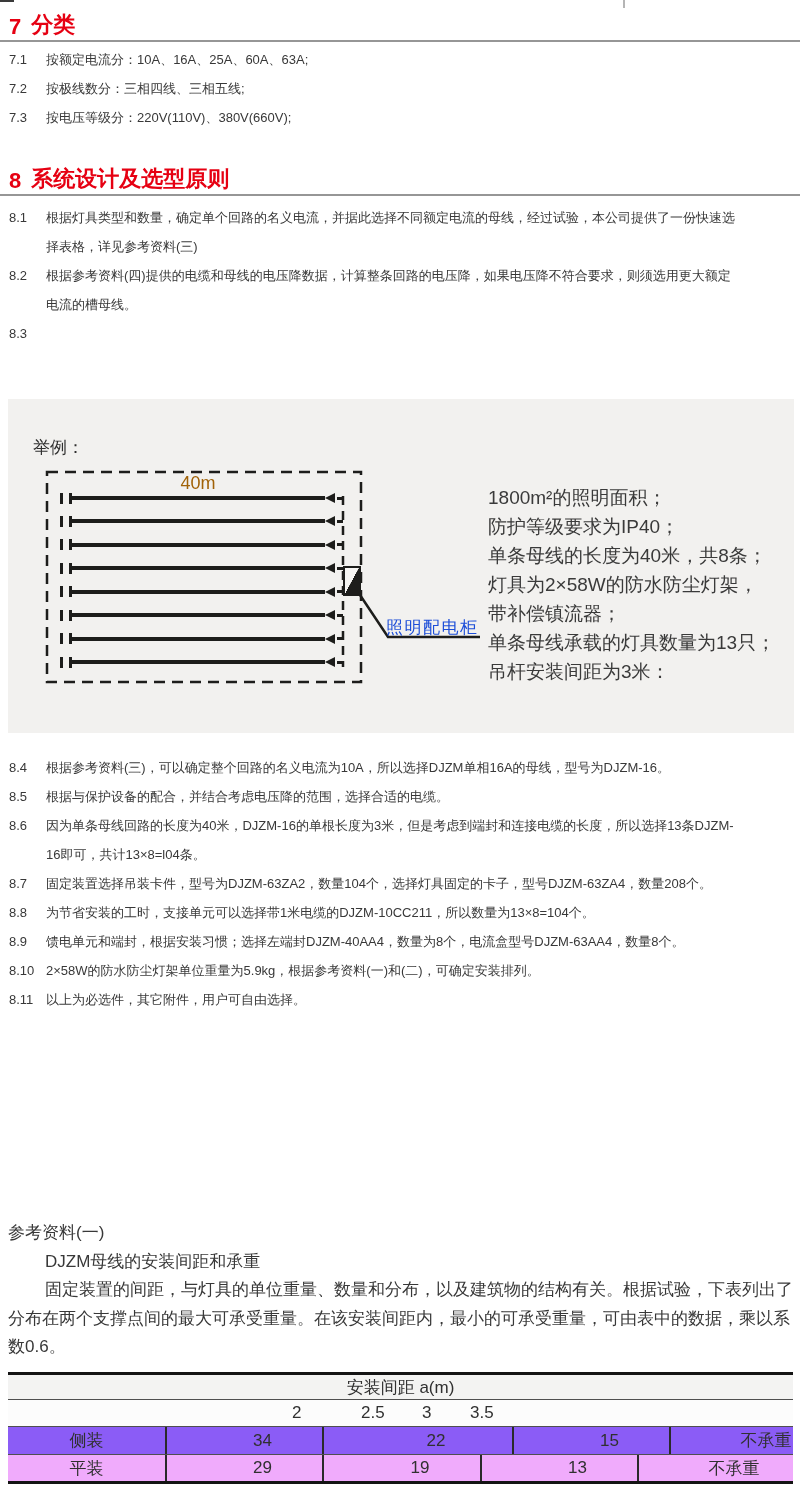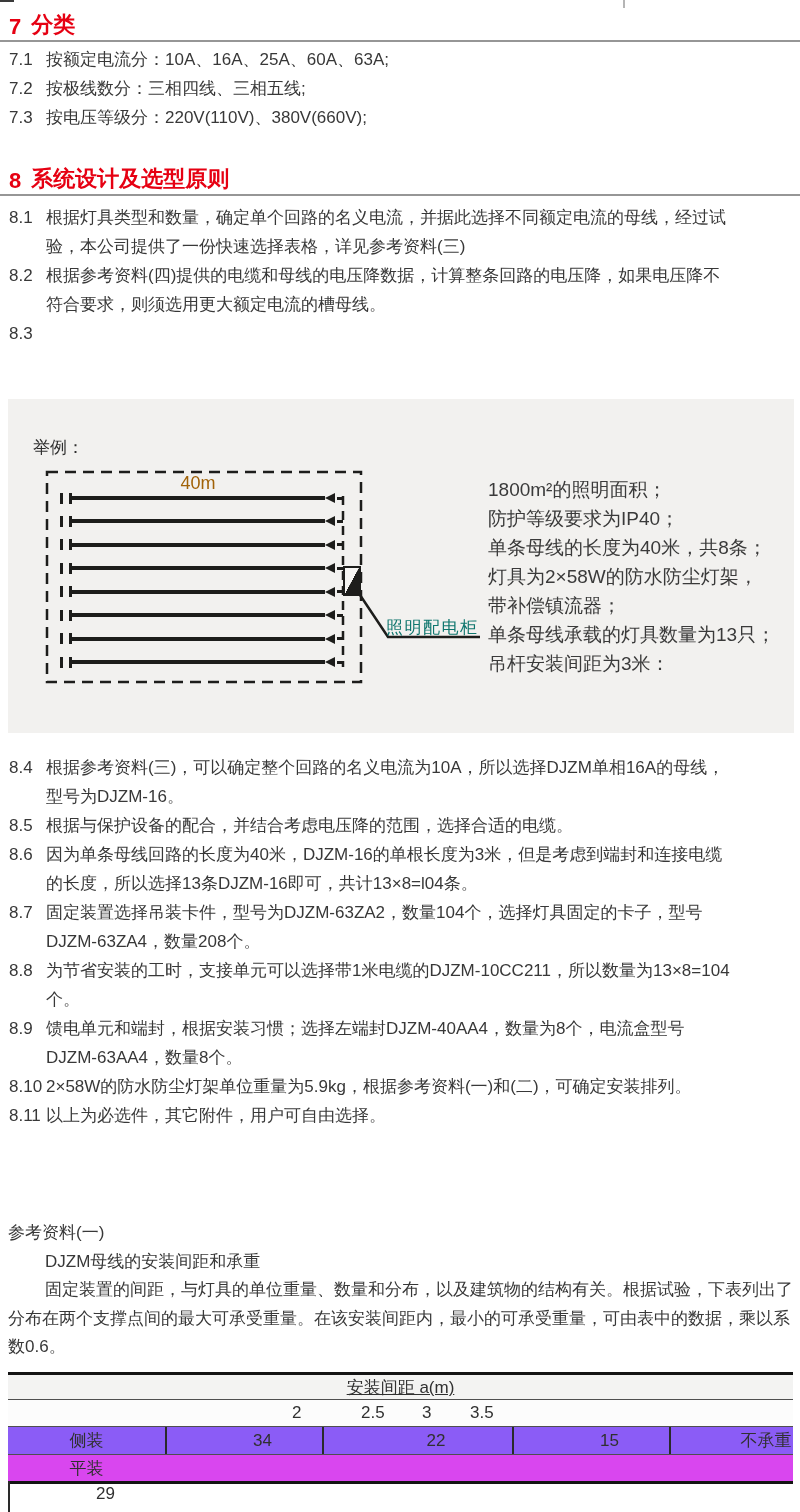--- a/index.html
+++ b/index.html
@@ -7,55 +7,55 @@
         font-family:"Liberation Sans",sans-serif;color:#383838;}
   
   .artifact{position:absolute;background:#3a3a3a;}
   
   .sec-heading{position:absolute;left:0;width:791px;padding-left:9px;border-bottom:2px solid #969696;
                font-size:22px;font-weight:bold;color:#e60012;display:flex;align-items:flex-end;}
   #heading7{top:9px;height:31px;}
   #heading8{top:162px;height:32px;}
   .sec-num{margin-right:10px;}
   
-  .items{position:absolute;left:0;width:740px;font-size:17px;line-height:29px;}
+  .items{position:absolute;left:0;width:740px;font-size:13px;line-height:29px;}
   #items7{top:45px;}
   #items8a{top:203px;}
   #items8b{top:753px;}
   .hitem{position:relative;padding-left:46px;padding-right:5px;}
   .inum{position:absolute;left:9px;top:0;}
   
   #panel{position:absolute;left:8px;top:399px;width:786px;height:334px;background:#f2f1ef;}
   #example-label{position:absolute;left:25px;top:37px;font-size:17px;color:#2f2f2f;}
   #diagram-svg{position:absolute;left:0;top:0;}
   #dim-label{position:absolute;left:110px;top:74px;width:160px;text-align:center;font-size:18px;color:#a16207;}
   .busbar{position:absolute;left:52px;width:283px;height:14px;display:flex;align-items:center;}
   .bus-left{width:6px;height:11px;border-left:3px solid #1d1d1b;border-right:3px solid #1d1d1b;flex:none;}
   .bus-line{flex:1;height:4px;background:#1d1d1b;}
   .bus-arrow{width:0;height:0;border-top:5px solid transparent;border-bottom:5px solid transparent;
              border-right:10px solid #1d1d1b;flex:none;}
   .bus-dash{width:6px;height:3px;background:#1d1d1b;margin-left:2px;flex:none;}
   #cabinet{position:absolute;left:335px;top:167px;width:14px;height:26px;border:2.5px solid #1d1d1b;
            background:linear-gradient(to bottom right,#f6f5f3 0 49%,#1d1d1b 50% 100%);}
-  #cabinet-label{position:absolute;left:378px;top:217px;font-size:17px;letter-spacing:1.5px;color:#0f766e;text-align:right;}
-  #notes{position:absolute;left:480px;top:76px;font-size:19px;line-height:29px;color:#3a3a3a;}
+  #cabinet-label{position:absolute;left:378px;top:217px;font-size:17px;letter-spacing:1.5px;color:#1d4ed8;text-align:right;}
+  #notes{position:absolute;left:480px;top:84px;font-size:19px;line-height:29px;color:#3a3a3a;}
   
   #reference{position:absolute;left:8px;top:1219px;width:787px;font-size:17px;line-height:28.5px;}
   #ref-subtitle{margin-left:37px;}
   #ref-para{text-indent:37px;}
   
   #mtable{position:absolute;left:8px;top:1372px;width:785px;border-top:3px solid #141414;
           font-size:17px;color:#303030;}
-  .trow{position:relative;display:flex;align-items:flex-end;justify-content:center;text-decoration:underline;}
+  .trow{position:relative;display:flex;align-items:flex-end;justify-content:center;}
   #trow-span-header{height:24px;background:#f3f3f2;border-bottom:1px solid #4f4f4f;}
   #trow-span-values{height:26px;background:#fcfcfc;border-bottom:1px solid #4f4f4f;}
   #trow-weight-header{height:25px;background:#f3f3f2;border-bottom:3px solid #141414;}
   .spacing-val{position:absolute;top:0;line-height:26px;}
   .drow{display:flex;height:27px;background:#8b5cf6;border-bottom:1px solid #4f4f4f;}
-  .drow.last{height:26px;background:#d946ef;border-bottom:3px solid #141414;flex-direction:column;}
+  .drow.last{height:26px;background:#f0abfc;border-bottom:3px solid #141414;}
   .dcell{box-sizing:border-box;display:flex;align-items:center;justify-content:center;flex:none;height:100%;}
   .dcell.sep{border-left:2px solid #2a2a2a;padding-left:36px;}
 </style>
 </head>
 <body>
 
 <div id="page">
 
   <div class="artifact" style="left:0;top:0;width:14px;height:2px;"></div>
   <div class="artifact" style="left:623px;top:0;width:2px;height:8px;background:#b5b5b5;"></div>

